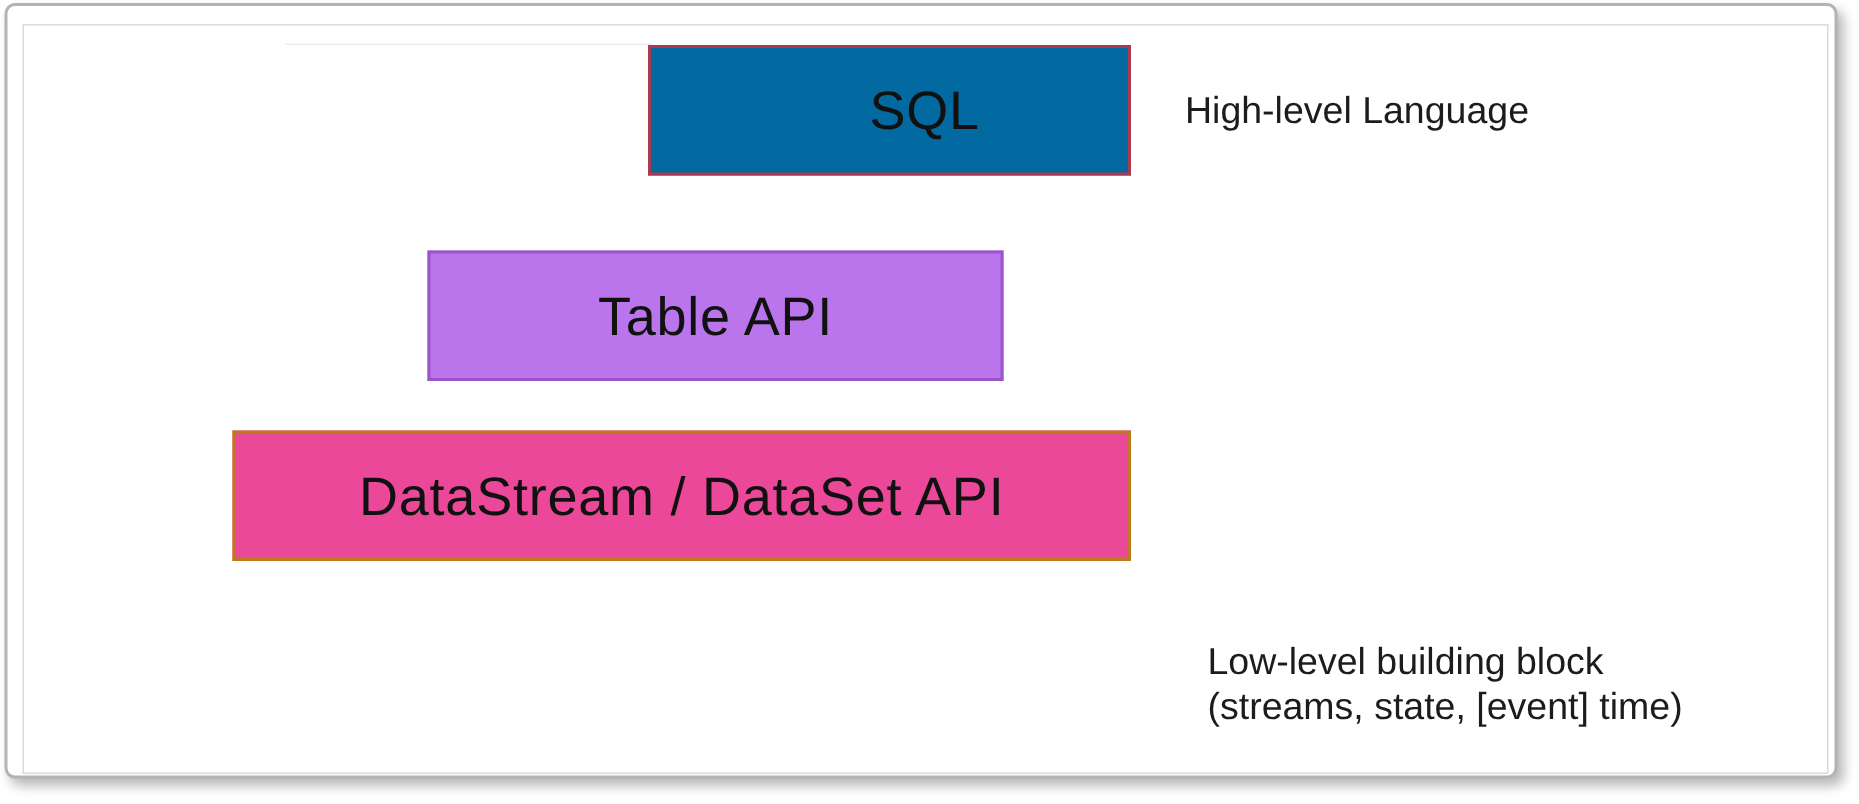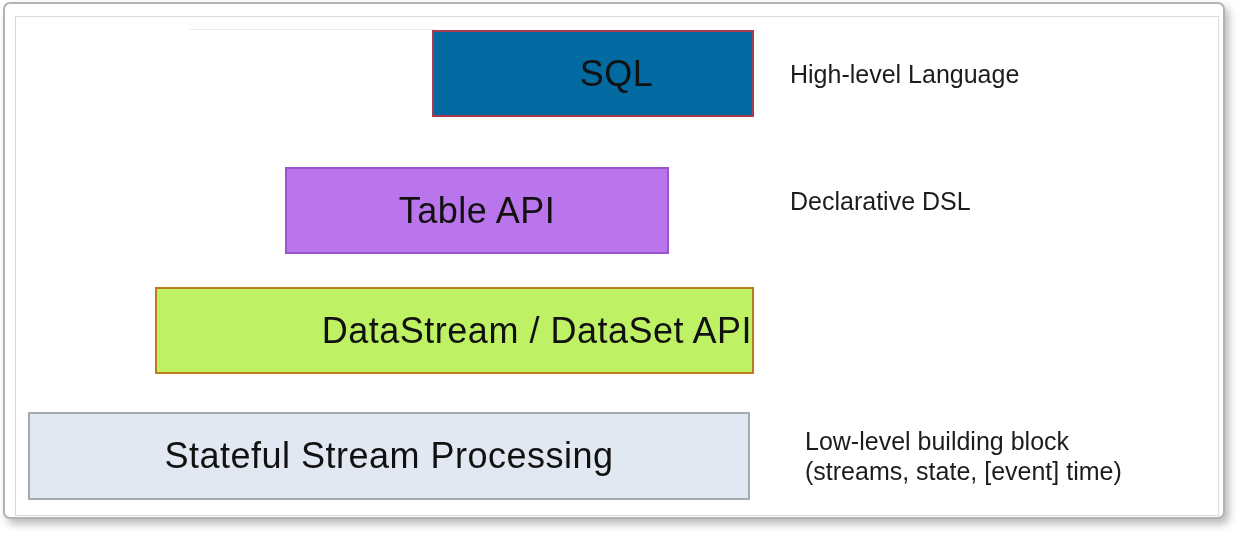--- a/index.html
+++ b/index.html
@@ -86,24 +86,20 @@
   </div>
 
   <div class="layer-box box-sql" style="background-color: #0369a1; border-color: rgb(169, 58, 80); padding-left: 47px;">
     <span>SQL</span>
   </div>
   <div class="layer-annotation ann-sql">High-level Language</div>
 
   <div class="layer-box box-table" style="background-color: rgb(186, 116, 236); border-color: rgb(155, 85, 204);">
     <span>Table API</span>
   </div>
-  <div class="layer-annotation ann-table">Declarative DSL</div>
 
-  <div class="layer-box box-datastream" style="background-color: #bef264; border-color: rgb(189, 122, 30); justify-content: flex-end;">
+  <div class="layer-box box-datastream" style="background-color: #ec4899; border-color: rgb(189, 122, 30);">
     <span>DataStream / DataSet API</span>
   </div>
 
-  <div class="layer-box box-stateful" style="background-color: rgb(226, 232, 242); border-color: rgb(166, 170, 178);">
-    <span>Stateful Stream Processing</span>
-  </div>
   <div class="layer-annotation ann-stateful">Low-level building block
 (streams, state, [event] time)</div>
 </div>
 
 </body></html>

